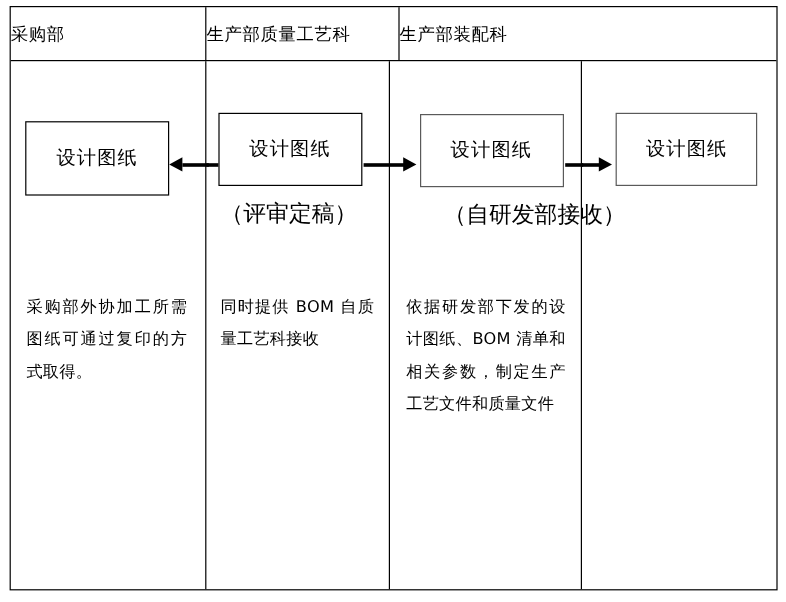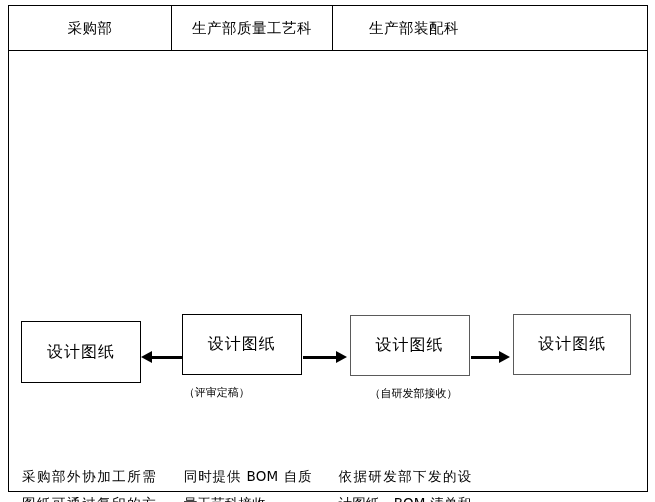--- a/index.html
+++ b/index.html
@@ -33,41 +33,40 @@
     top: 0;
     width: 100%;
     height: 45px;
     display: flex;
     border-bottom: 1px solid #000000;
     box-sizing: border-box;
   }
   .header-cell {
     display: flex;
     align-items: center;
-    justify-content: center;
+    justify-content: flex-start;
     font-size: 14.5px;
     letter-spacing: 0.5px;
     box-sizing: border-box;
     border-right: 1px solid #000000;
   }
   .header-cell:last-child { border-right: none; }
   .hc-1 { width: 163px; }
   .hc-2 { width: 153px; }
   .hc-3 { width: 161px; }
   .hc-4 { width: 162px; }
 
   
   .body-row {
     position: absolute;
     left: 0;
     top: 45px;
     right: 0;
     bottom: 0;
     display: flex;
-    align-items: center;
   }
   .body-cell {
     position: relative;
     box-sizing: border-box;
     border-right: 1px solid #000000;
   }
   .body-cell:last-child { border-right: none; }
   .bc-1 { width: 163px; }
   .bc-2 { width: 153px; }
   .bc-3 { width: 161px; }
@@ -88,21 +87,21 @@
   .node-box.gray-border  { border: 1px solid #5a5a5a; }
 
   .nb-1 { left: 12px;  top: 50px; width: 120px; height: 62px; }
   .nb-2 { left: 10px;  top: 43px; width: 120px; height: 61px; }
   .nb-3 { left: 25px;  top: 44px; width: 120px; height: 61px; }
   .nb-4 { left: 28px;  top: 43px; width: 118px; height: 61px; }
 
   
   .node-caption {
     position: absolute;
-    font-size: 11px;
+    font-size: 19px;
     white-space: nowrap;
     font-family: Liberation Mono, monospace;
   }
   .cap-2 { left: 12px; top: 114px; }
   .cap-3 { left: 32px; top: 115px; margin-left: 13px; }
   .cap-4 { left: 8px;  top: 114px; }
 
   
   .arrow {
     position: absolute;

